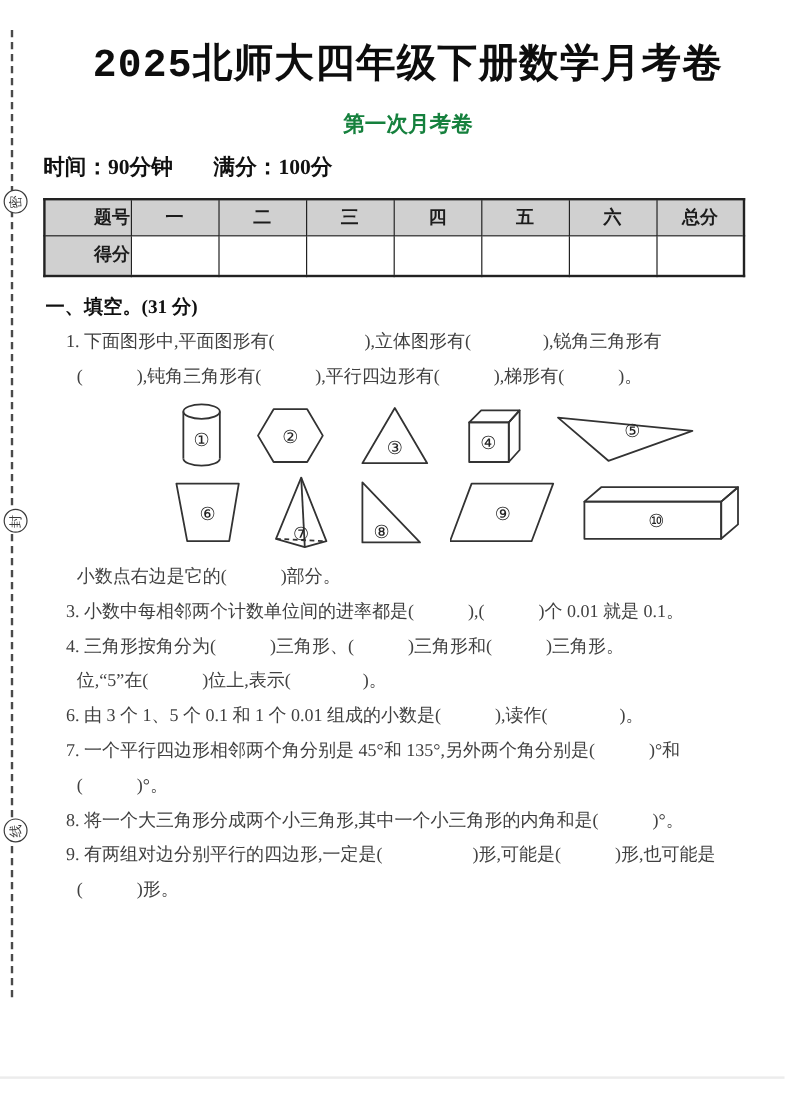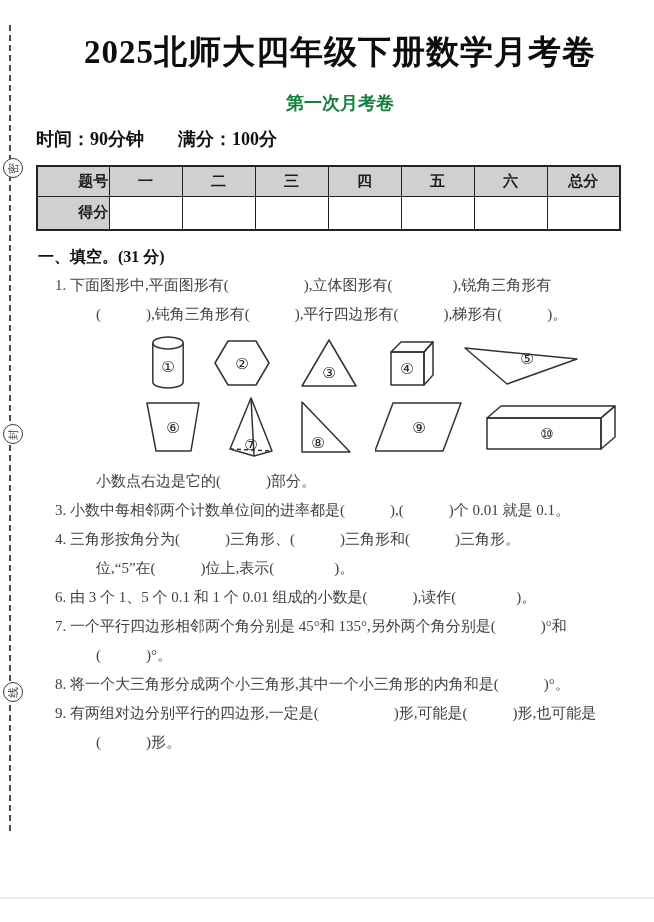--- a/index.html
+++ b/index.html
@@ -24,21 +24,21 @@
   .binding-mark span { display:block; transform:rotate(-90deg); }
   .bm-0 { top:158px; } .bm-1 { top:424px; } .bm-2 { top:682px; }
   .page-edge-line {
     position:absolute; left:0; top:897px; width:654px; height:2px;
     background:#ececec;
   }
   .content { margin:0 10px 0 36px; }
   .page-title {
     margin-top:30px; text-align:center; font-size:33px; font-weight:bold;
     letter-spacing:1px; color:#0d0d0d;
-    font-family:Liberation Serif, serif;
+    font-family:Liberation Mono, monospace;
   }
   .exam-subtitle {
     margin-top:16px; text-align:center; font-size:18px; font-weight:600;
     color:#15803d;
   }
   .exam-meta {
     margin-top:12px; text-align:left; font-size:18px; font-weight:bold;
     color:#111;
   }
   .exam-meta .gap { display:inline-block; width:34px; }
@@ -56,21 +56,21 @@
   table.score-table td.first { width:72px;padding-left:40px; }
   .section-heading {
     margin-top:12px; margin-left:2px; font-size:16px; font-weight:600;
     line-height:28px; color:#101010;
   }
   .qline {
     font-size:15px; line-height:29px; color:#404040; font-weight:500;
     white-space:nowrap;
   }
   .qline.first { margin-left:19px; }
-  .qline.cont  { margin-left:60px; }
+  .qline.cont  { margin-left:28px; }
   .shapes-row {
     display:flex; align-items:center;
   }
   .shapes-row.r1 { margin-top:6px; margin-left:115px; gap:28px; }
   .shapes-row.r2 { margin-top:4px; margin-bottom:8px; margin-left:105px; gap:22px; }
   .shape svg { display:block; }
   .shape path, .shape polygon, .shape rect, .shape ellipse, .shape line {
     fill:none; stroke:#333; stroke-width:1.5; stroke-linejoin:round;
   }
   .shape .dash { stroke-dasharray:4 3; }

